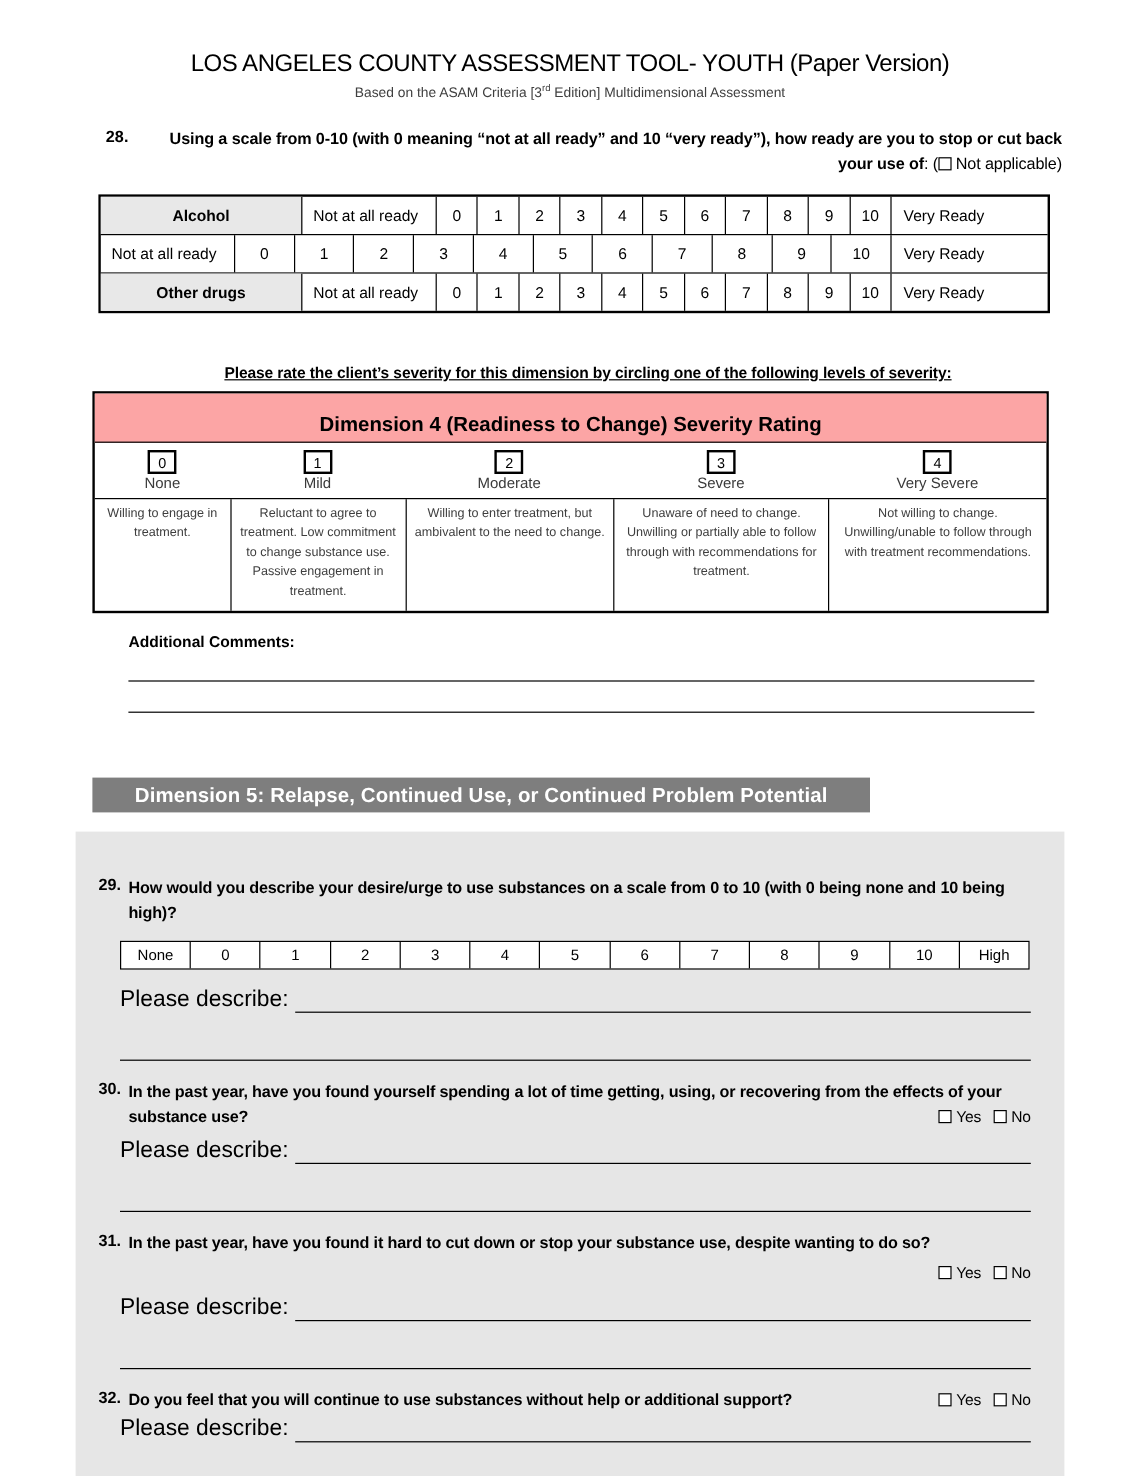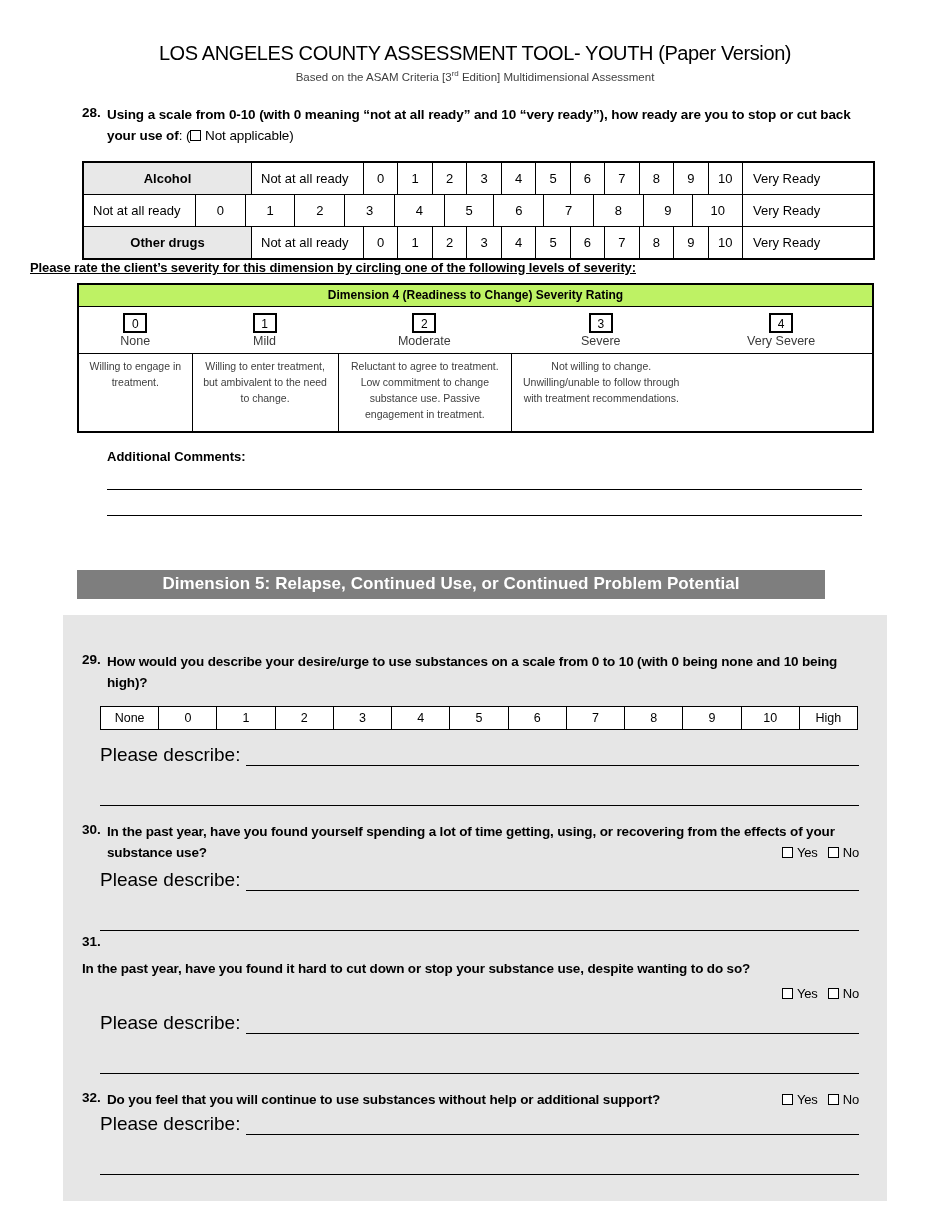--- a/index.html
+++ b/index.html
@@ -25,40 +25,40 @@
   .yesno { white-space:nowrap; font-size:13px; font-weight:normal; }
   .yesno .cb { margin-right:4px; }
   .yesno .gap { display:inline-block; width:10px; }
 
   .describe-row { display:flex; align-items:flex-end; font-size:19px; margin-top:14px; }
   .describe-row .lbl { white-space:nowrap; margin-right:6px; }
   .fill-line { flex:1; border-bottom:1.3px solid #000; height:15px; }
   .solo-line { border-bottom:1.3px solid #000; height:26px; }
 
   
-  .q28 { margin:22px 65px 0 82px; }
+  .q28 { margin:22px 65px 0 82px;text-align:right; }
 
   
   .t28 { margin:14px 65px 0 82px; width:793px; border:2px solid #000; }
   .t28-row { display:flex; border-bottom:1.5px solid #000; }
   .t28-row:last-child { border-bottom:none; }
   .t28 .c { border-right:1.5px solid #000; padding:8px 0; font-size:13px;
             display:flex; align-items:center; justify-content:center; }
   .t28 .drug { width:168px; flex:0 0 168px; background:#e8e8e8; font-weight:bold; }
   .t28 .low { width:112px; flex:0 0 112px; justify-content:flex-start; padding-left:9px; }
   .t28 .num { flex:1; }
   .t28 .high { width:130px; flex:0 0 130px; border-right:none; justify-content:flex-start; padding-left:10px; }
   .rpt { display:contents; }
 
   
-  .sev-instr { font-size:13px; font-weight:bold;
+  .sev-instr { text-align:center; margin-top:42px; font-size:13px; font-weight:bold;
                text-decoration:underline; letter-spacing:-0.1px;padding-left:30px; }
   .sev-table { margin:8px 76px 0 77px; width:797px; border:2px solid #000; background:#fff; }
-  .sev-head { background:#bef264; border-bottom:1.5px solid #000; text-align:center;
-              font-size:12px; font-weight:bold; padding:3px 0 4px; }
+  .sev-head { background:#fca5a5; border-bottom:1.5px solid #000; text-align:center;
+              font-size:17px; font-weight:bold; padding:16px 0 4px; }
   .sev-cols { display:flex; }
   .sev-cols > div:nth-of-type(1){ width:14.2%; }
   .sev-cols > div:nth-of-type(2){ width:18.4%; }
   .sev-cols > div:nth-of-type(3){ width:21.9%; }
   .sev-cols > div:nth-of-type(4){ width:22.6%; }
   .sev-cols > div:nth-of-type(5){ width:22.9%; }
   .sev-ratings { border-bottom:1.5px solid #000; padding:6px 0 5px; }
   .sev-rating-col { text-align:center; }
   .ratebox { display:inline-block; min-width:24px; height:20px; line-height:19px;
              border:2px solid #000; font-size:12px; padding:0 2px; background:#fff; }
@@ -66,21 +66,21 @@
   .sev-desc-col { font-size:10.5px; color:#3e3e3e; text-align:center; line-height:1.55;
                   padding:4px 7px 8px; min-height:66px; }
   .sev-desc .sev-desc-col + .sev-desc-col { border-left:1.5px solid #000; }
 
   
   .addc { margin:16px 88px 0 107px; }
   .addc-label { font-size:13px; font-weight:bold; }
   .addc .solo-line { width:755px; }
 
   
-  .banner { margin:54px 65px 0 77px; width:748px; height:29px; background:#7e7e7e;
+  .banner { margin:54px 65px 0 77px; width:648px; height:29px; background:#7e7e7e;
             color:#fff; display:flex; align-items:center; justify-content:center;
             font-size:17px; font-weight:600; letter-spacing:0.1px; }
 
   
   .gray { margin:16px 63px 0 63px; width:824px; background:#e6e6e6;
           padding:13px 28px 26px 19px; }
   .gray .q .qtext { letter-spacing:-0.15px; }
   .t29 { display:flex; border:1.5px solid #000; margin:12px 0 0 18px; width:758px; background:#fff; }
   .t29 .c { flex:1; border-right:1.2px solid #000; text-align:center; font-size:12.5px;
             padding:4px 0; }
@@ -162,22 +162,23 @@
         </div>
 
         <div class="sev-rating-col">
           <div class="ratebox">4</div>
           <div class="ratelabel">Very Severe</div>
         </div>
       </div>
     <div class="sev-cols sev-desc">
 
     <div class="sev-desc-col">Willing to engage in treatment.</div>
+        <div class="sev-desc-col">Reluctant to agree to treatment. Low commitment to change substance use. Passive engagement in treatment.</div>
         <div class="sev-desc-col">Willing to enter treatment, but ambivalent to the need to change.</div>
-        <div class="sev-desc-col">Reluctant to agree to treatment. Low commitment to change substance use. Passive engagement in treatment.</div>
+        <div class="sev-desc-col">Unaware of need to change. Unwilling or partially able to follow through with recommendations for treatment.</div>
         <div class="sev-desc-col">Not willing to change. Unwilling/unable to follow through with treatment recommendations.</div>
       </div>
   </div>
 
   <div class="addc">
     <div class="addc-label">Additional Comments:</div>
     <div class="solo-line"></div>
     <div class="solo-line"></div>
   </div>
 
@@ -223,21 +224,21 @@
           <span class="yesno"><span class="cb"></span><span>Yes</span><span class="gap"></span><span class="cb"></span><span>No</span></span>
         </span>
       </div>
     </div>
     <div class="describe-row" style="margin-top:6px;">
       <span class="lbl">Please describe:</span>
       <span class="fill-line"></span>
     </div>
     <div class="solo-line" style="margin-top:14px;"></div>
 
-    <div class="q" style="margin-top:3px;flex-direction:column;">
+    <div class="q" style="margin-top:16px;">
       <div class="qnum">31.</div>
       <div class="qtext">
         <span>In the past year, have you found it hard to cut down or stop your substance use, despite wanting to do so?</span>
         <span class="qrow-right" style="margin-top:4px;">
           <span class="yesno"><span class="cb"></span><span>Yes</span><span class="gap"></span><span class="cb"></span><span>No</span></span>
         </span>
       </div>
     </div>
     <div class="describe-row" style="margin-top:8px;">
       <span class="lbl">Please describe:</span>

